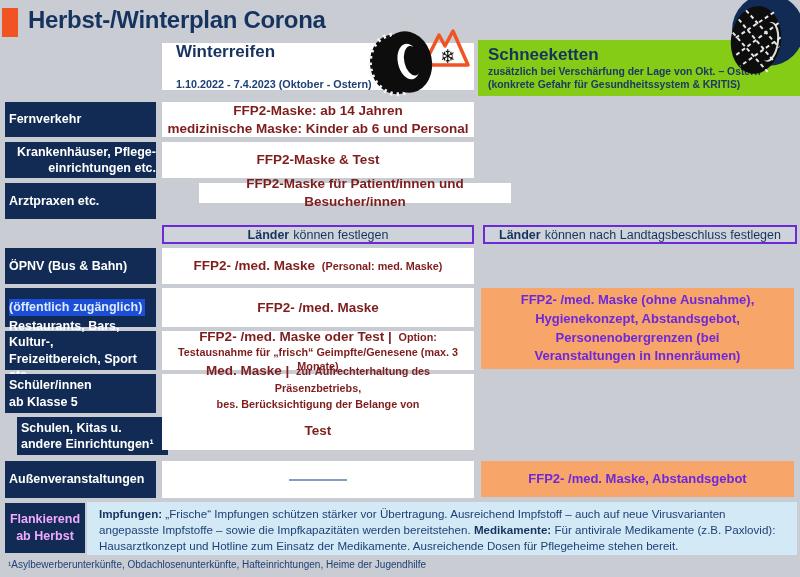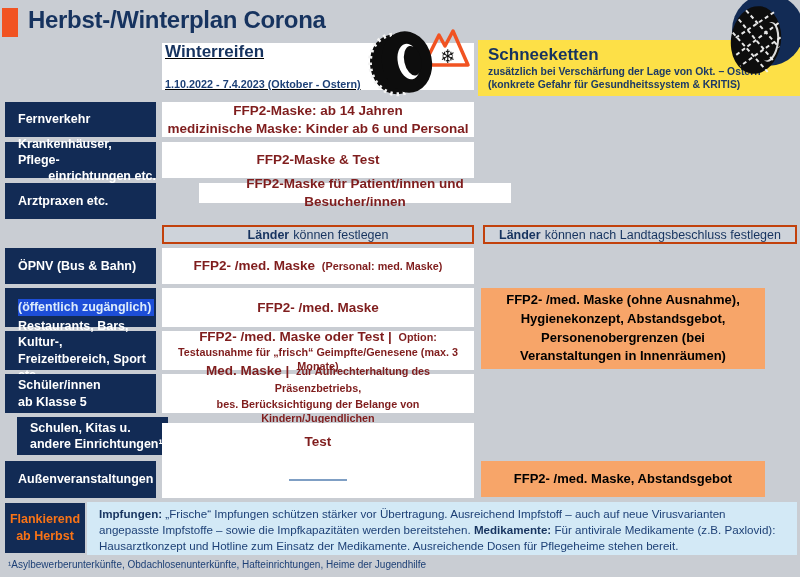--- a/index.html
+++ b/index.html
@@ -7,57 +7,57 @@
     position:relative;width:800px;height:577px;overflow:hidden;
     background:#c9cdd3;
     font-family:"Liberation Sans", sans-serif;
   }
   .abs{position:absolute;box-sizing:border-box;}
   .accent{left:2px;top:8px;width:16px;height:29px;background:#f15322;}
   .title{left:28px;top:6px;font-size:24px;font-weight:bold;color:#16335f;letter-spacing:-0.3px;}
 
   
   .winter-header{left:162px;top:43px;width:312px;height:47px;background:#fff;
-    display:flex;flex-direction:column;justify-content:space-between;padding-left:3px;text-decoration:underline;}
+    display:flex;flex-direction:column;justify-content:flex-start;padding-left:14px;}
   .wh-title{font-size:17px;font-weight:bold;color:#16335f;line-height:1.1;}
-  .wh-dates{font-size:10.8px;font-weight:bold;color:#1d4076;margin-top:10px;}
-  .snow-header{left:478px;top:40px;width:322px;height:56px;background:#fde047;
+  .wh-dates{font-size:10.8px;font-weight:bold;color:#1d4076;margin-top:16px;}
+  .snow-header{left:478px;top:40px;width:322px;height:56px;background:#84cc16;
     display:flex;flex-direction:column;justify-content:center;padding-left:10px;}
   .sh-title{font-size:17px;font-weight:bold;color:#16335f;line-height:1.15;}
   .sh-line{font-size:10.4px;font-weight:bold;color:#1d3a66;line-height:1.25;}
 
   
   .lbl{left:5px;width:151px;background:#122b55;color:#ffffff;font-weight:bold;
     font-size:12.5px;line-height:1.3;display:flex;flex-direction:column;
-    justify-content:center;padding-left:13px;}
+    justify-content:center;padding-left:4px;}
   .lbl .hl{background:#1d4ed8;align-self:flex-start;padding:0 3px 1px 0;color:#dcebfb;}
 
   
   .mid{left:162px;width:312px;background:#ffffff;color:#7f1d1d;font-weight:bold;
     display:flex;flex-direction:column;justify-content:center;align-items:center;
     text-align:center;font-size:13.5px;line-height:1.3;}
   .mid .sub{font-size:10.8px;line-height:1.3;}
   .mid .inline-sub{font-size:10.8px;}
 
   
-  .band{height:19px;border:2px solid #c2410c;background:#ced3da;color:#16335f;
+  .band{height:19px;border:2px solid #6d28d9;background:#ced3da;color:#16335f;
     font-size:12.5px;display:flex;align-items:center;justify-content:center;}
   .band b{margin-right:4px;}
   .band-left{left:162px;top:225px;width:312px;}
   .band-right{left:483px;top:225px;width:314px;}
 
   
-  .orangebox{left:481px;width:284px;background:#f7a569;color:#000000;font-weight:bold;
+  .orangebox{left:481px;width:313px;background:#f7a569;color:#6d28d9;font-weight:bold;
     display:flex;flex-direction:column;justify-content:center;align-items:center;
     text-align:center;font-size:13px;line-height:1.45;}
 
   .dash{width:58px;border-top:2px solid #7f9fc4;}
 
   
-  .flank-lbl{left:5px;top:503px;width:80px;height:50px;background:#122b55;color:#f97316;
+  .flank-lbl{left:5px;top:503px;width:80px;height:50px;background:#122b55;color:#f0abfc;
     font-weight:bold;font-size:12.5px;line-height:1.35;display:flex;flex-direction:column;
     justify-content:center;align-items:center;text-align:center;}
   .flank-box{left:87px;top:502px;width:710px;height:53px;background:#d3e9f6;
     color:#1d4076;font-size:11.6px;line-height:1.4;padding:4px 10px 16px 12px;}
   .flank-box b{color:#16335f;}
 
   .footnote{left:8px;top:559px;font-size:10px;color:#1d4076;}
 
   svg{position:absolute;overflow:visible;}
 </style>
@@ -179,21 +179,21 @@
       <span>Med. Maske |</span>
       <span class="inline-sub">&nbsp;<span>zur Aufrechterhaltung des Präsenzbetriebs,</span></span>
     </div>
     <div class="sub">bes. Berücksichtigung der Belange von Kindern/Jugendlichen</div>
   </div>
 
   <div class="abs lbl" style="top:417px;height:38px;margin-left:12px;">
     <div>Schulen, Kitas u.</div>
     <div>andere Einrichtungen¹</div>
   </div>
-  <div class="abs mid" style="top:423px;height:38px;">
+  <div class="abs mid" style="top:412px;height:38px;">
     <div>Test</div>
   </div>
 
   <div class="abs lbl" style="top:461px;height:37px;">
     <div>Außenveranstaltungen</div>
   </div>
   <div class="abs mid" style="top:461px;height:37px;">
     <div class="dash"></div>
   </div>
   <div class="abs orangebox" style="top:461px;height:36px;">

